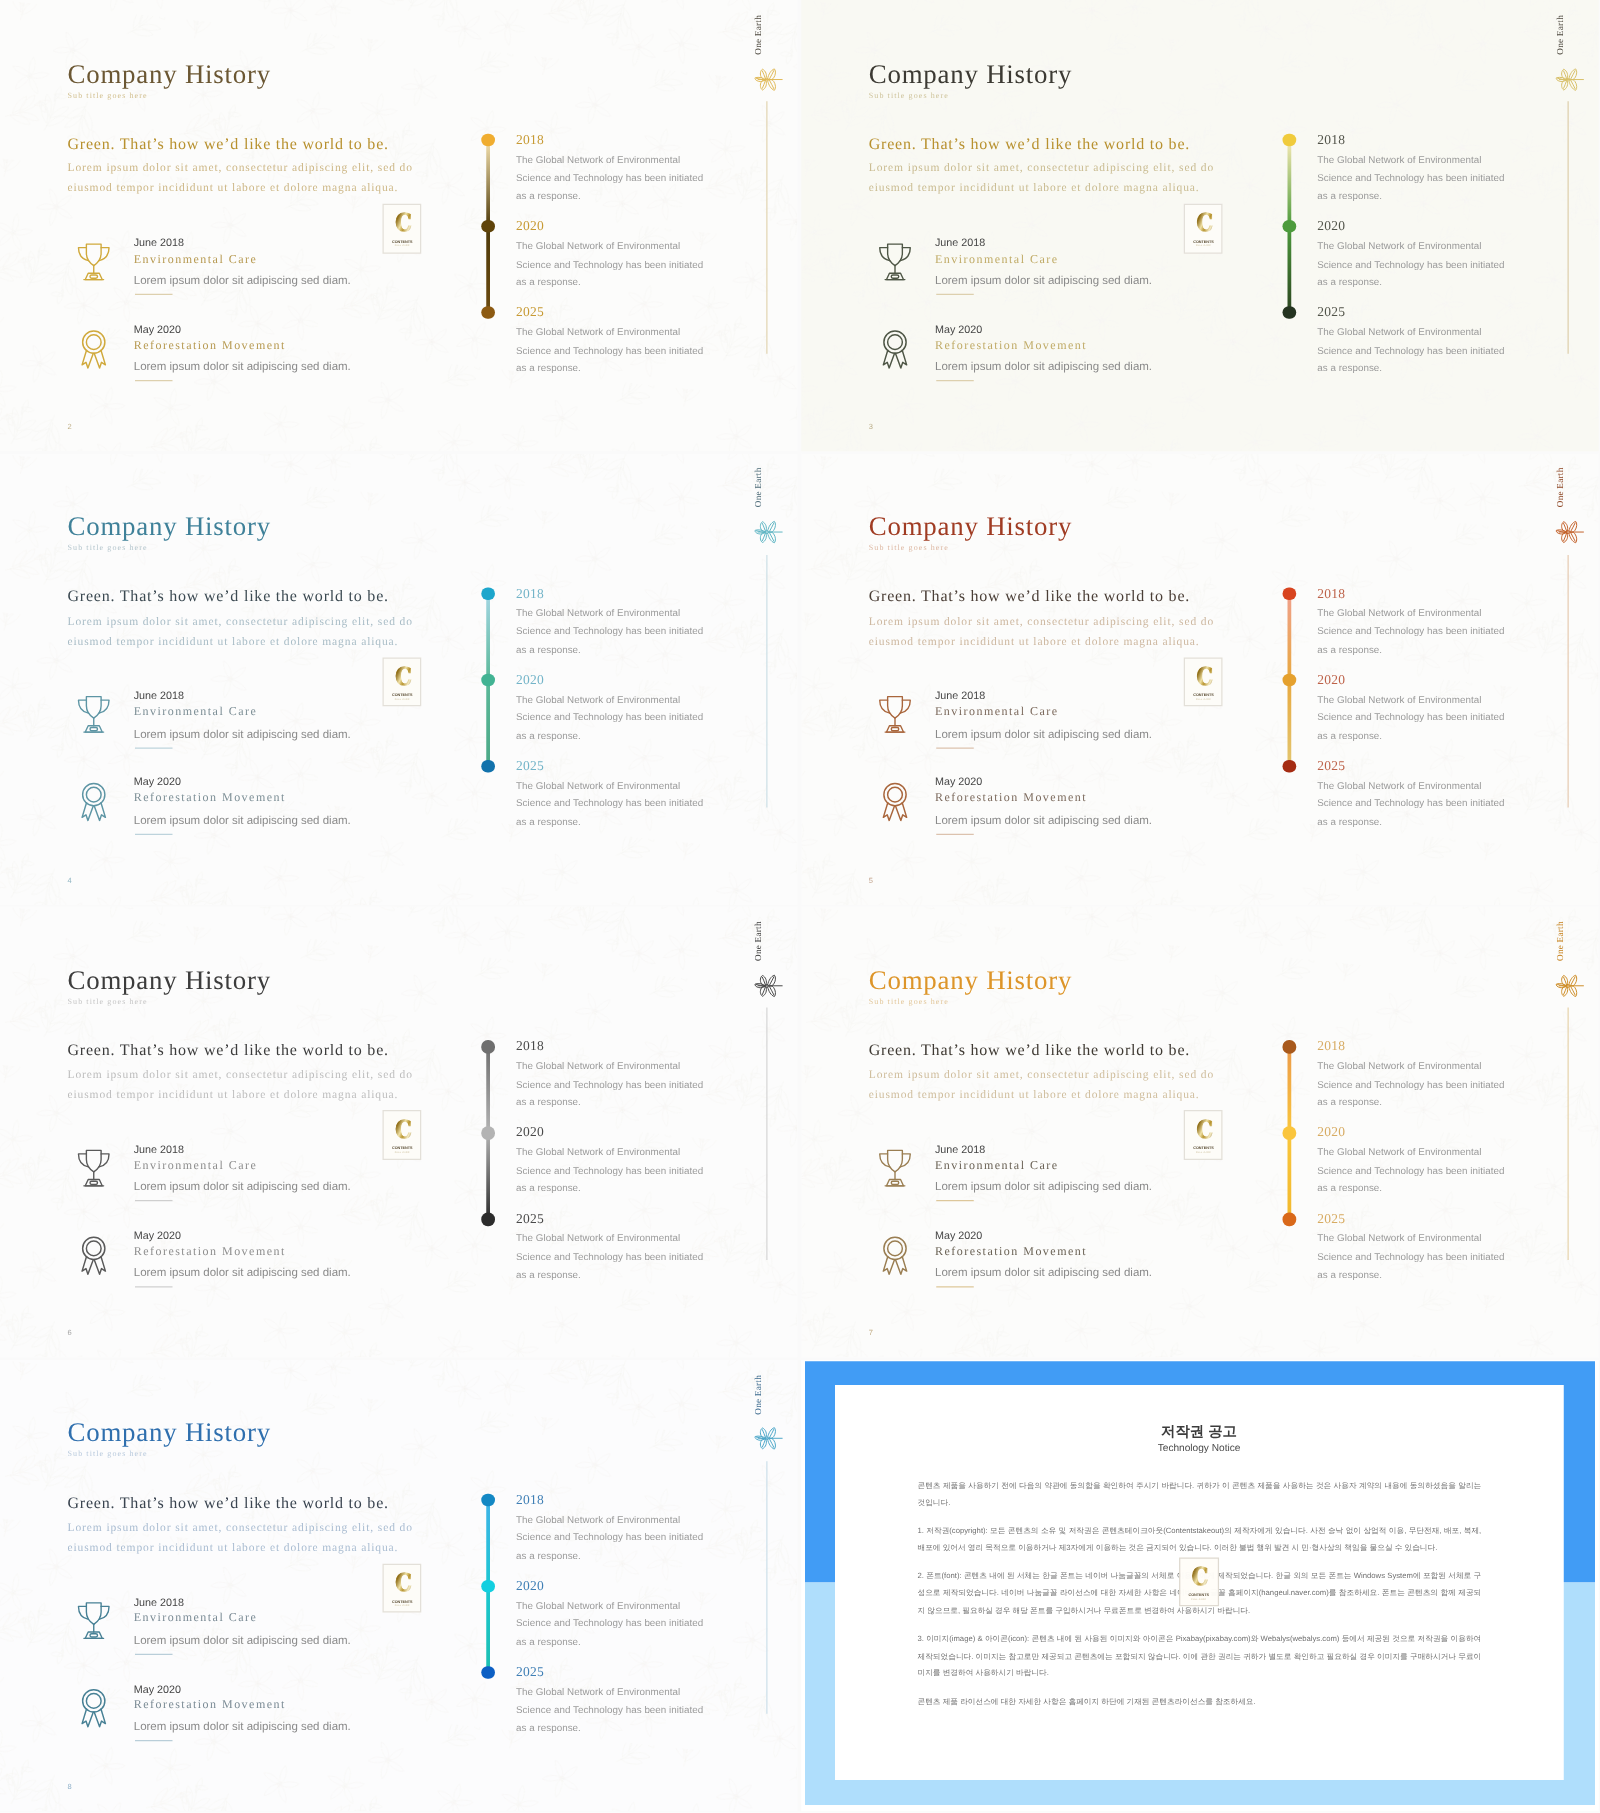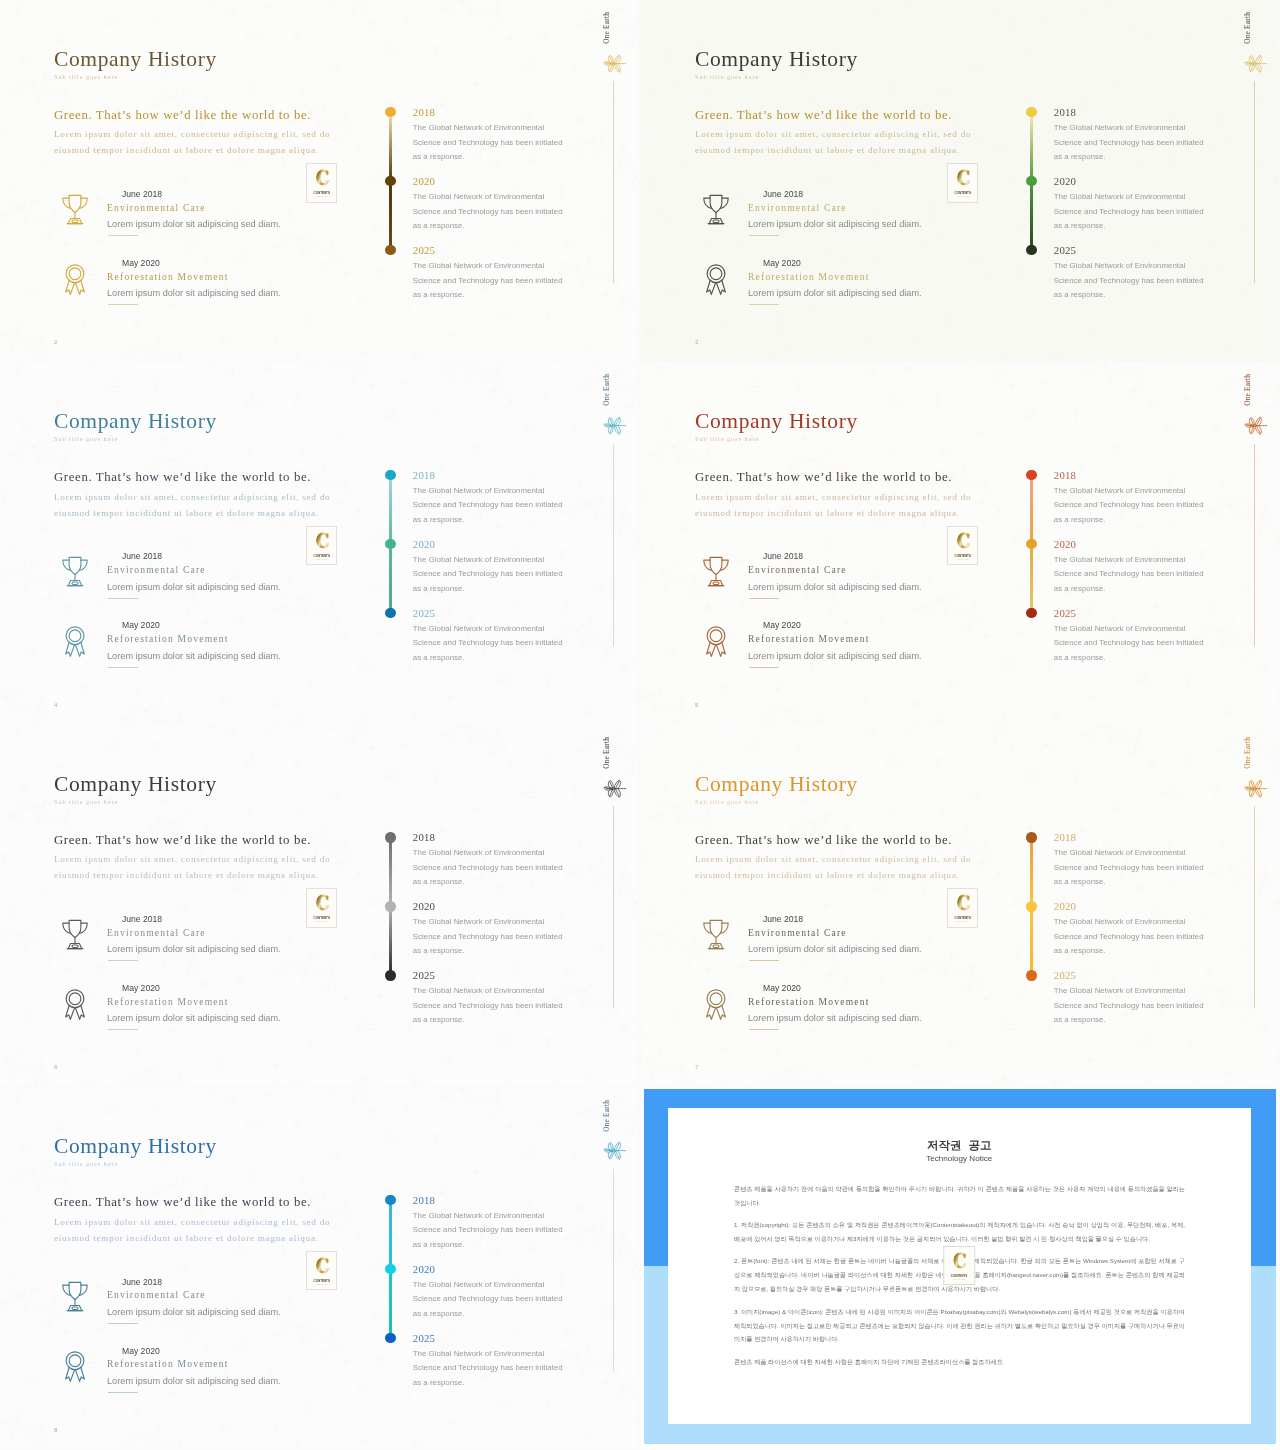--- a/index.html
+++ b/index.html
@@ -8,41 +8,41 @@
   .grid{position:relative;width:1280px;height:1450px;background:#fafafa;}
   .slide{position:absolute;overflow:hidden;width:638px;height:361px;background:#fbfbf9;}
   .patt{position:absolute;inset:0;opacity:1;pointer-events:none;}
   .title{position:absolute;left:54px;top:46.5px;font-family:"Liberation Serif",serif;font-size:21.5px;letter-spacing:.62px;color:#6b5733;white-space:nowrap;}
   .subtitle{position:absolute;left:54px;top:72.5px;font-family:"Liberation Serif",serif;font-size:6.4px;letter-spacing:.88px;color:#cbb88a;white-space:nowrap;}
   .lead{position:absolute;left:54px;top:107.5px;font-family:"Liberation Serif",serif;font-size:12.8px;white-space:nowrap;letter-spacing:0.63px;}
   .bodytxt{position:absolute;left:54px;top:126px;font-family:"Liberation Serif",serif;font-size:9.2px;line-height:16.3px;white-space:nowrap;letter-spacing:0.72px;}
   .evt{position:absolute;left:54px;}
   .evt .ic{position:absolute;left:6.4px;top:3.7px;width:30px;height:42px;display:block;}
   .evt .ic svg{display:block;width:30px;height:42px;}
-  .evt .date{position:absolute;left:53px;top:3.8px;font-size:8.6px;color:#464646;white-space:nowrap;font-family:"Liberation Sans",sans-serif;margin-left:15px;}
+  .evt .date{position:absolute;left:53px;top:3.8px;font-size:8.6px;color:#464646;white-space:nowrap;font-family:"Liberation Sans",sans-serif;}
   .evt .head{position:absolute;left:53px;top:16.5px;font-family:"Liberation Serif",serif;font-size:9.6px;color:#b79a52;letter-spacing:1.18px;white-space:nowrap;}
   .evt .desc{position:absolute;left:53px;top:34px;font-size:9.2px;color:#8a8a8a;white-space:nowrap;font-family:"Liberation Sans",sans-serif;}
   .evt .rule{position:absolute;left:54px;top:50px;width:30px;height:1px;background:#d8cbaa;}
   .logobox{position:absolute;left:305.5px;top:163px;width:31.5px;height:39.5px;border:1px solid #e3e0d9;background:#fdfcf8;box-sizing:border-box;}
   .logobox svg{display:block;width:29.5px;height:37.5px;}
   .tl{position:absolute;}
   .tl .bar{position:absolute;left:0;top:0;width:3.4px;border-radius:2px;}
   .tl .dot{position:absolute;width:10.4px;height:10.4px;border-radius:50%;left:-3.5px;}
   .tl .yr{position:absolute;font-family:"Liberation Serif",serif;font-size:10.8px;letter-spacing:.2px;white-space:nowrap;}
   .tl .ln{position:absolute;font-size:7.85px;color:#9a9a9a;letter-spacing:0.03px;white-space:nowrap;font-family:"Liberation Sans",sans-serif;}
   .brand{position:absolute;left:602px;top:11.8px;font-family:"Liberation Serif",serif;font-size:7.3px;letter-spacing:.22px;white-space:nowrap;writing-mode:vertical-rl;transform:rotate(180deg);transform-origin:center center;color:#4a4a46;}
   .leaf{position:absolute;left:600.5px;top:53.5px;width:26px;height:19px;display:block;}
   .leaf svg{display:block;width:26px;height:19px;}
   .vline{position:absolute;left:613px;top:81px;width:1px;height:202px;}
   .pageno{position:absolute;left:54px;bottom:16px;font-size:6px;font-family:"Liberation Sans",sans-serif;}
   .cpslide{background:#ffffff;}
   .cpblue{position:absolute;left:2.5px;top:1.5px;width:632px;height:177px;background:#419cf5;}
   .cpblue2{position:absolute;left:2.5px;top:178.5px;width:632px;height:177.5px;background:#afdefc;}
   .cpwhite{position:absolute;left:26.5px;top:20px;width:583.5px;height:316px;background:#ffffff;}
-  .cptitle{position:absolute;left:0;right:0;top:30px;text-align:center;font-size:11.5px;font-weight:bold;color:#3c3c3c;font-family:Liberation Mono, monospace;}
+  .cptitle{position:absolute;left:0;right:0;top:30px;text-align:center;font-size:11.5px;font-weight:bold;color:#3c3c3c;font-family:Liberation Sans, sans-serif;}
   .cpsub{position:absolute;left:0;right:0;top:46.5px;text-align:center;font-size:8.1px;color:#4a4a4a;font-family:"Liberation Sans",sans-serif;}
   .cpbody{position:absolute;left:66.5px;width:451px;top:74px;font-size:6.15px;line-height:13.9px;color:#6f6f6f;font-family:"Liberation Sans",sans-serif;text-align:justify;}
   .cpbody p{margin:0 0 8.5px 0;}
   .cpbody p.last{margin-bottom:0;}
   .cplogo{position:absolute;left:50%;top:138px;transform:translateX(-50%);width:31.5px;height:39.5px;border:1px solid #ded9d0;background:#fffdf8;box-sizing:border-box;opacity:.97;overflow:hidden;}
   .cplogo svg{display:block;width:29.5px;height:37.5px;}
 </style>
 </head>
 <body>
 

